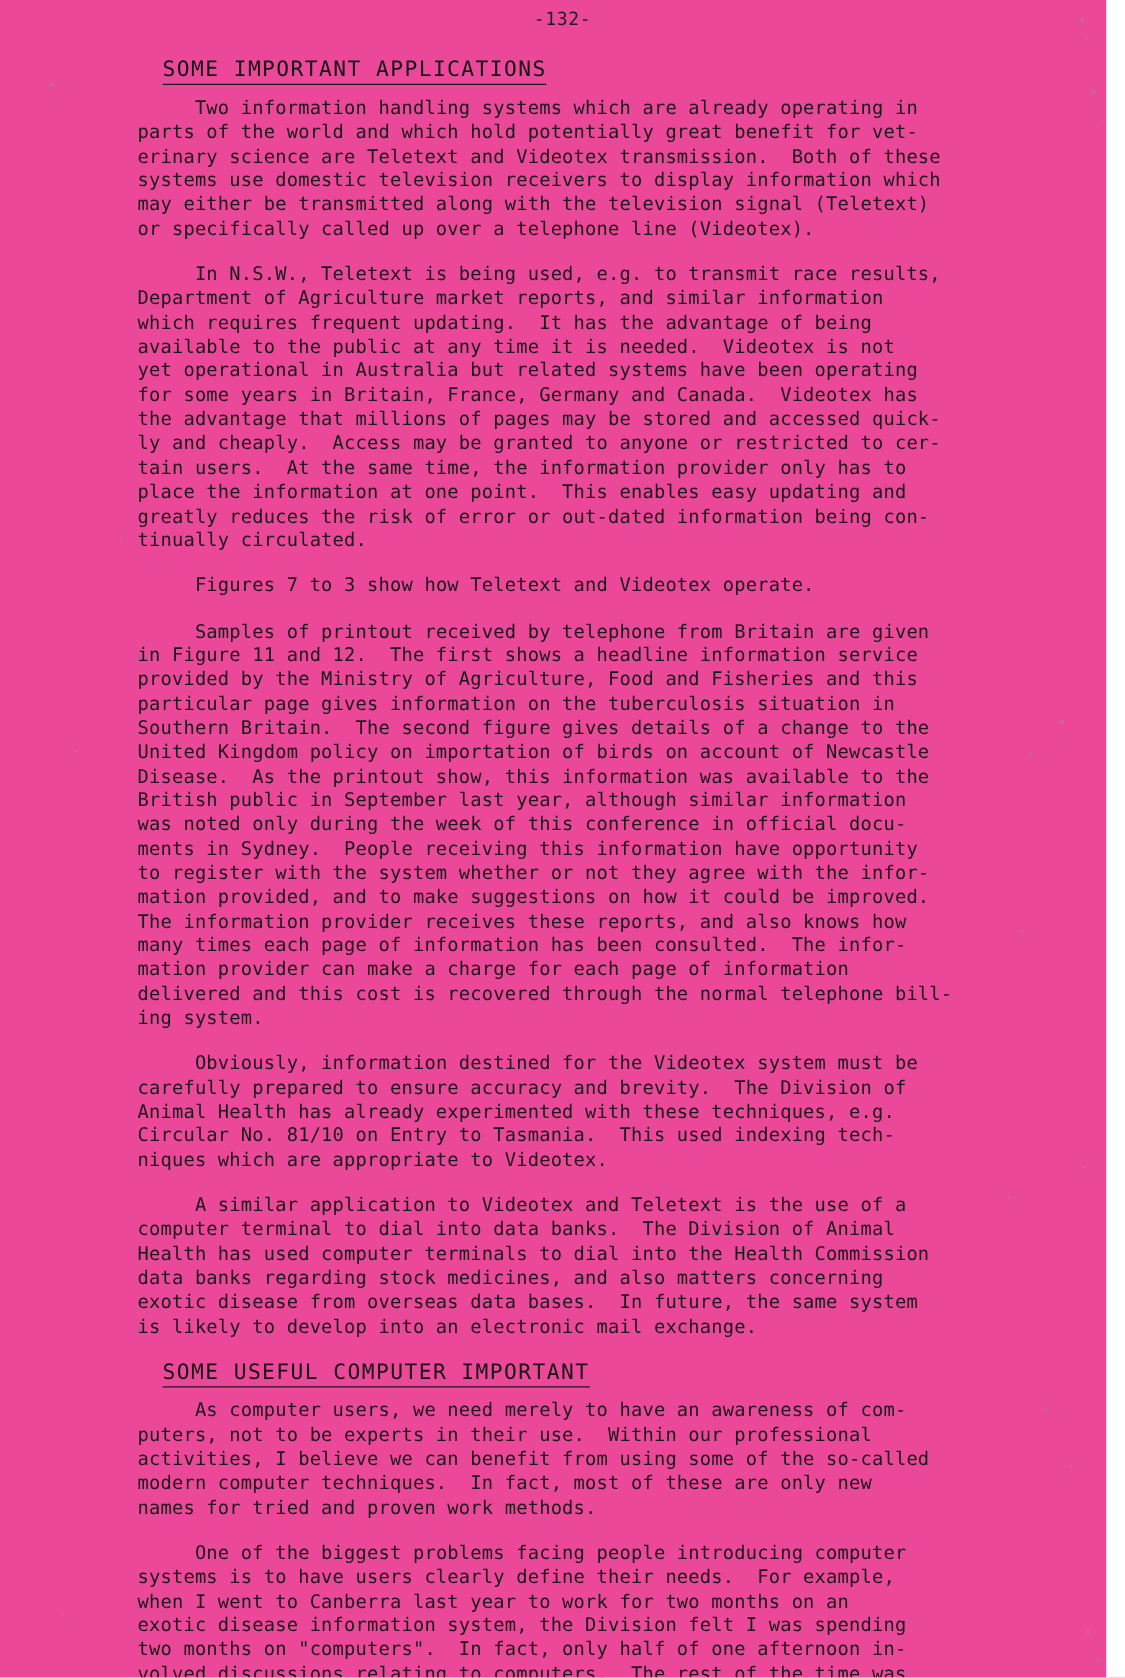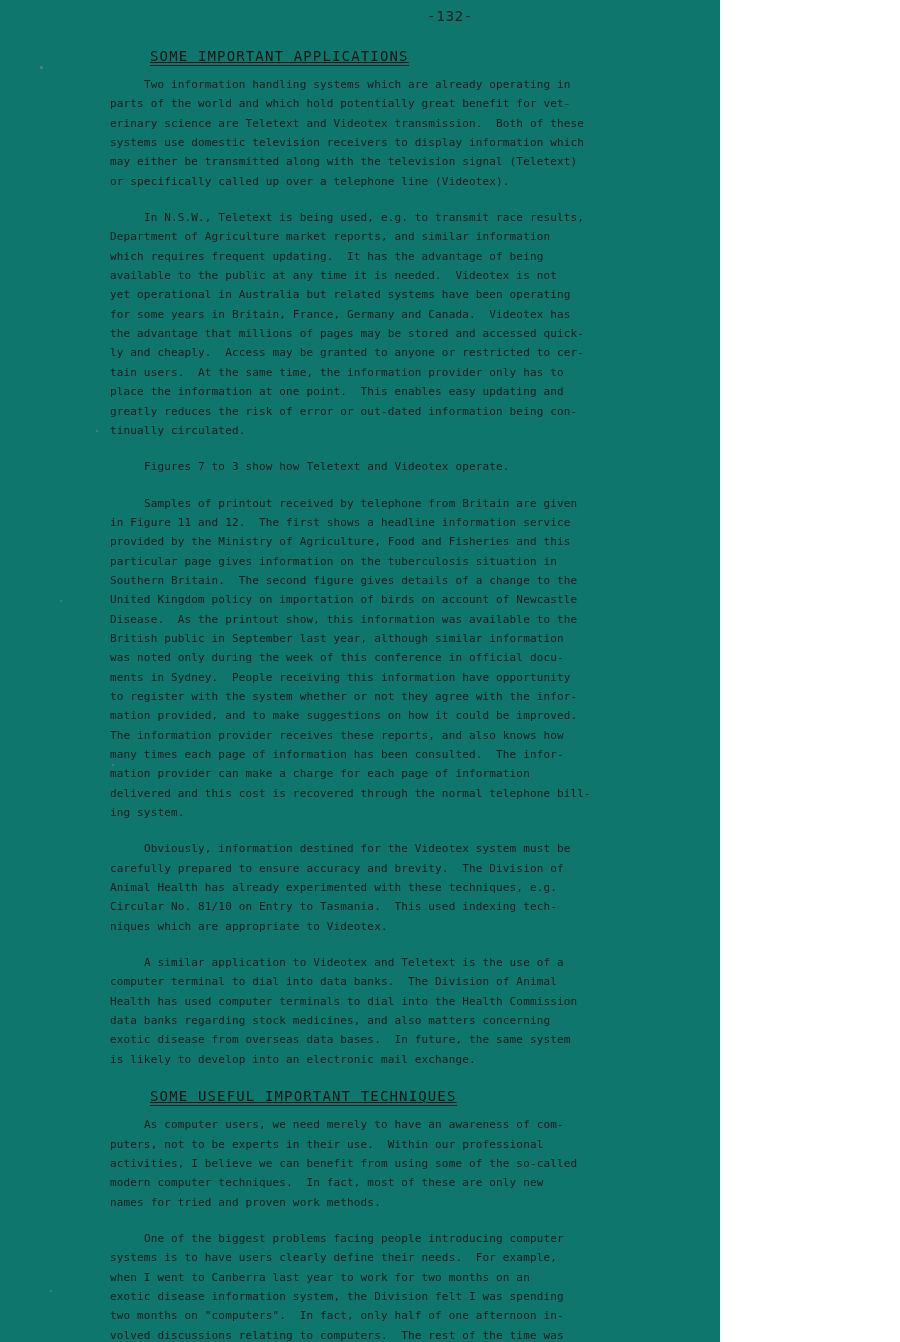--- a/index.html
+++ b/index.html
@@ -5,24 +5,25 @@
   html, body {
     margin: 0;
     padding: 0;
     background: #ffffff;
   }
   body {
     font-family: "DejaVu Sans Mono", "Liberation Mono", monospace;
   }
   .page {
     position: relative;
-    width: 720px;
+    width: 860px;
     height: 1342px;
-    background: #0f766e;
+    background: #ec4899;
     overflow: hidden;
+    padding-left: 25px;
   }
   
   .speckle {
     position: absolute;
     background: #8f8f8f;
     border-radius: 50%;
     opacity: 0.55;
     pointer-events: none;
   }
   .page-number {
@@ -35,35 +36,34 @@
     letter-spacing: 0.5px;
     color: #1d1d1d;
   }
   .body-col {
     position: absolute;
     left: 110px;
     top: 46px;
     width: 700px;
   }
   .heading {
-    font-size: 14px;
+    font-size: 17px;
     letter-spacing: 1.15px;
     color: #141414;
-    margin-left: 40px;
+    margin-left: 20px;
     display: inline-block;
     border-bottom: 1.4px solid #1b1b1b;
     padding-bottom: 1px;
     white-space: nowrap;
-    text-decoration: underline;
   }
   .heading-wrap {
     margin-bottom: 9px;
   }
   .para {
-    font-size: 11px;
+    font-size: 15px;
     line-height: 19.35px;
     color: #1a1a1a;
     letter-spacing: 0.15px;
     white-space: pre-wrap;
     margin: 0 0 17px 0;
   }
 </style>
 </head>
 <body>
 
@@ -119,21 +119,21 @@
 Circular No. 81/10 on Entry to Tasmania.  This used indexing tech-
 niques which are appropriate to Videotex.</p>
     <p class="para">     A similar application to Videotex and Teletext is the use of a
 computer terminal to dial into data banks.  The Division of Animal
 Health has used computer terminals to dial into the Health Commission
 data banks regarding stock medicines, and also matters concerning
 exotic disease from overseas data bases.  In future, the same system
 is likely to develop into an electronic mail exchange.</p>
 
     <div class="heading-wrap">
-      <span class="heading">SOME USEFUL IMPORTANT TECHNIQUES</span>
+      <span class="heading">SOME USEFUL COMPUTER IMPORTANT</span>
     </div>
 
     <p class="para">     As computer users, we need merely to have an awareness of com-
 puters, not to be experts in their use.  Within our professional
 activities, I believe we can benefit from using some of the so-called
 modern computer techniques.  In fact, most of these are only new
 names for tried and proven work methods.</p>
     <p class="para">     One of the biggest problems facing people introducing computer
 systems is to have users clearly define their needs.  For example,
 when I went to Canberra last year to work for two months on an

